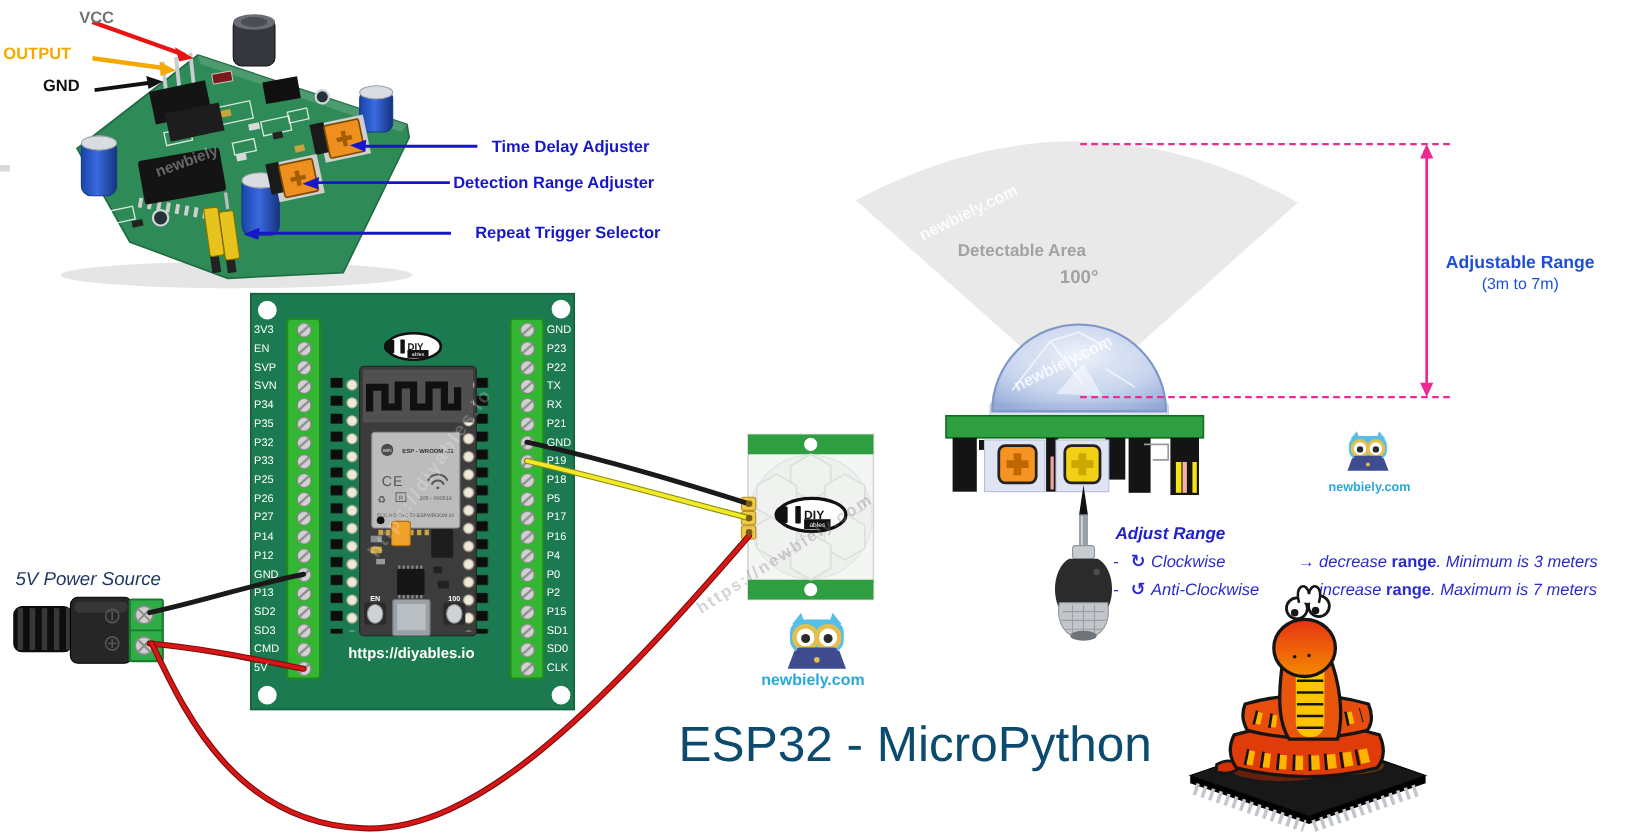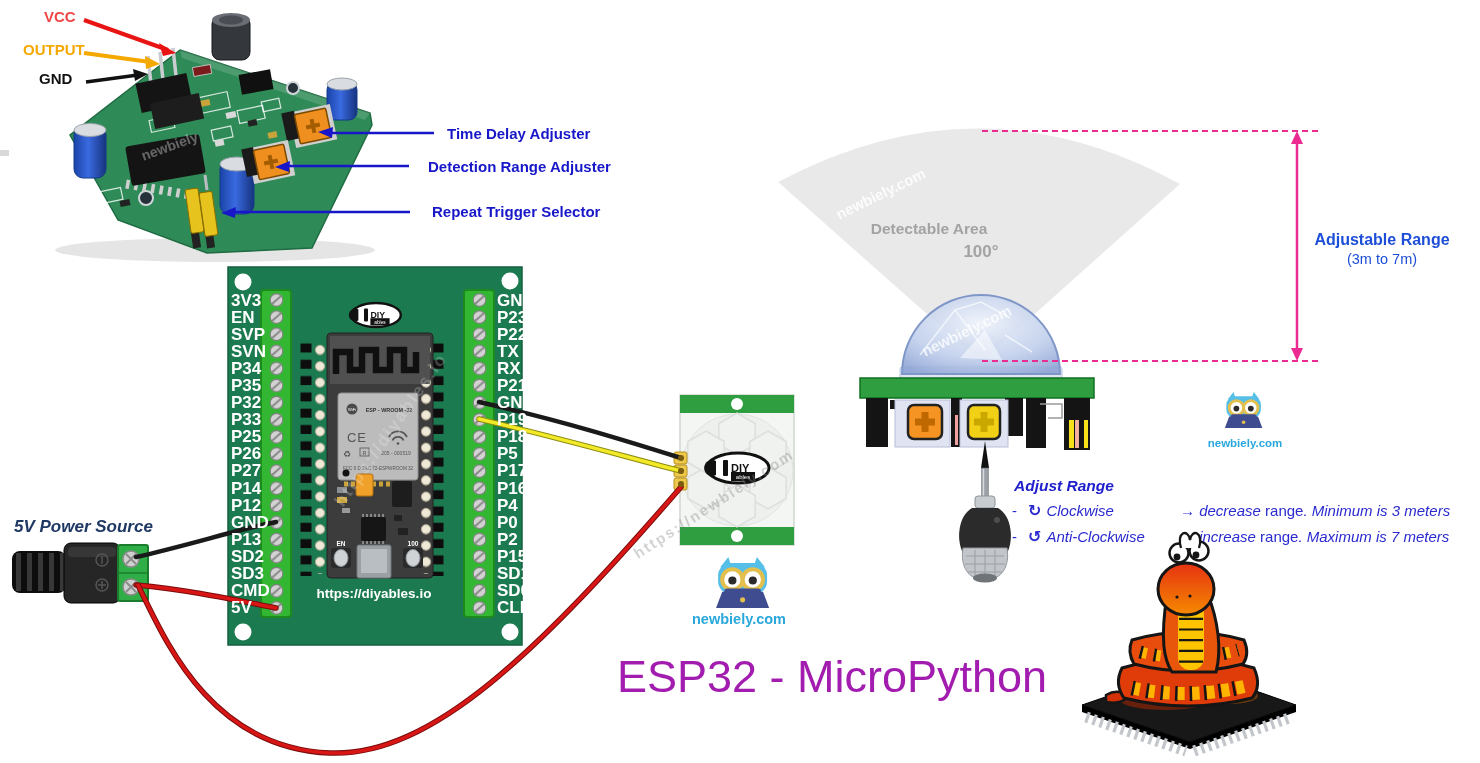--- a/index.html
+++ b/index.html
@@ -2,36 +2,36 @@
 <html><head>
 <meta charset="utf-8">
 <style>
   html,body{margin:0;padding:0;background:#fff;}
   #canvas{position:relative;width:1480px;height:763px;background:#fff;overflow:hidden;
           font-family:"Liberation Sans","DejaVu Sans",sans-serif;}
   svg{font-family:"Liberation Sans","DejaVu Sans",sans-serif;}
   #gfx{position:absolute;left:0;top:0;z-index:1;}
   #tongue-layer{position:absolute;z-index:30;}
   .txt{position:absolute;z-index:10;white-space:nowrap;}
-  .pinlabel-red{color:#ef4444;font-weight:bold;font-size:15px;}
-  .pinlabel-orange{color:#f5a800;font-weight:bold;font-size:15px;margin-left:20px;}
+  .pinlabel-red{color:#737373;font-weight:bold;font-size:15px;margin-left:28px;}
+  .pinlabel-orange{color:#f5a800;font-weight:bold;font-size:15px;}
   .pinlabel-black{color:#111;font-weight:bold;font-size:15px;}
   .callout{color:#1717c9;font-weight:bold;font-size:15px;}
-  .power-label{color:#1f3864;font-weight:bold;font-style:italic;font-size:17px;}
+  .power-label{color:#1f3864;font-weight:normal;font-style:italic;font-size:17px;}
   .pin-col{position:absolute;z-index:10;width:34px;display:flex;flex-direction:column;}
-  .pin-col > div{height:17.105px;line-height:17.1px;font-size:17px;font-weight:bold;color:#fff;}
+  .pin-col > div{height:17.105px;line-height:17.1px;font-size:10px;font-weight:normal;color:#fff;}
   .det-label{color:#a3a3a3;font-weight:bold;text-align:center;}
   .pink-label{color:#1d4ed8;text-align:center;}
   .adjust-title{color:#2020cc;font-weight:bold;font-size:15.5px;}
   .adjust-grid{position:absolute;z-index:10;display:grid;grid-template-columns:16px 152px auto;
                grid-auto-rows:26px;color:#2a2acf;font-size:15px;align-items:center;}
   .adjust-grid .it{font-style:italic;}
   .adjust-grid .ic{font-weight:bold;font-style:normal;font-size:16px;margin-right:5px;}
-  .adjust-grid .em{font-weight:normal;font-style:normal;}
-  .main-title{color:#a21caf;font-size:45px;text-align:center;}
+  .adjust-grid .em{font-weight:bold;font-style:normal;}
+  .main-title{color:#0c4a6e;font-size:45px;text-align:center;}
   .newbiely{color:#2aa8dc;font-weight:bold;text-align:center;}
   .wm{position:absolute;z-index:9;font-weight:bold;white-space:nowrap;}
 </style>
 </head>
 <body>
 
 <div id="canvas">
 
 <svg id="gfx" width="1480" height="763" viewBox="0 0 1480 763">
   <defs>
@@ -415,21 +415,21 @@
 <div class="wm" style="left:300px;top:420px;transform:rotate(-55deg);font-size:17px;letter-spacing:2px;color:rgba(255,255,255,0.22);">https://diyables.io</div>
 <div class="wm" style="left:620px;top:495px;transform:rotate(-33deg);font-size:15px;letter-spacing:2px;color:rgba(130,130,130,0.35);">https://newbiely.com</div>
 <div class="wm" style="left:832px;top:185px;transform:rotate(-26deg);font-size:15px;color:rgba(255,255,255,0.85);">newbiely.com</div>
 <div class="wm" style="left:918px;top:322px;transform:rotate(-26deg);font-size:15px;color:rgba(255,255,255,0.75);">newbiely.com</div>
 
 <div class="txt pinlabel-red" style="left:44px;top:8px;">VCC</div>
 <div class="txt pinlabel-orange" style="left:3px;top:41px;">OUTPUT</div>
 <div class="txt pinlabel-black" style="left:39px;top:70px;">GND</div>
 
 <div class="txt callout" style="left:447px;top:125px;">Time Delay Adjuster</div>
-<div class="txt callout" style="left:428px;top:158px;">Detection Range Adjuster</div>
+<div class="txt callout" style="left:412px;top:158px;">Detection Range Adjuster</div>
 <div class="txt callout" style="left:432px;top:203px;">Repeat Trigger Selector</div>
 
 <div class="pin-col" style="left:231px;top:291.5px;text-align:left;">
       <div class="pin">3V3</div>
       <div class="pin">EN</div>
       <div class="pin">SVP</div>
       <div class="pin">SVN</div>
       <div class="pin">P34</div>
       <div class="pin">P35</div>
       <div class="pin">P32</div>

